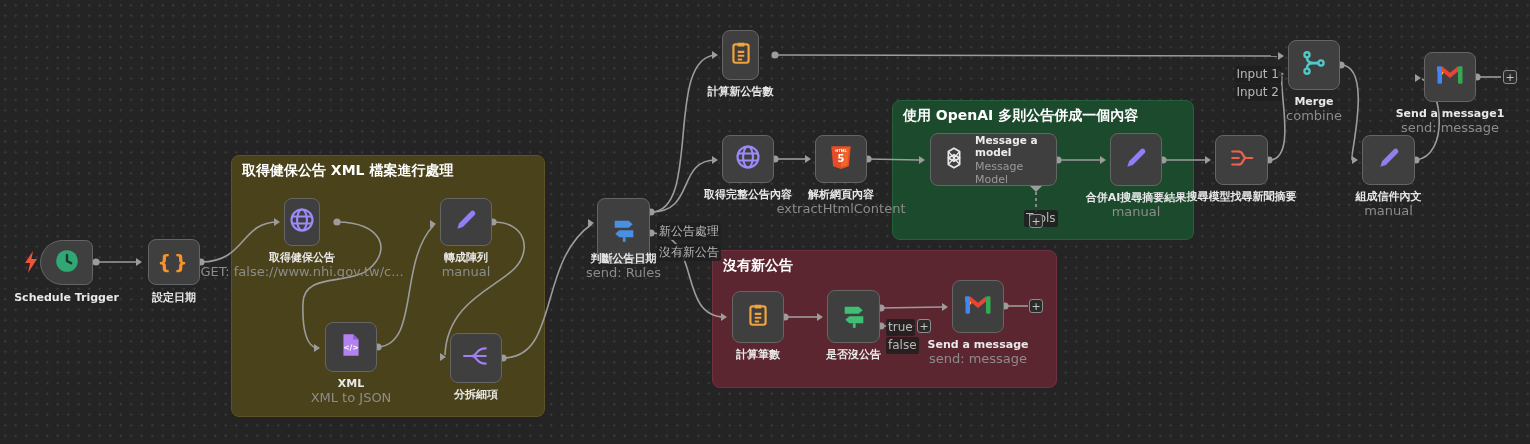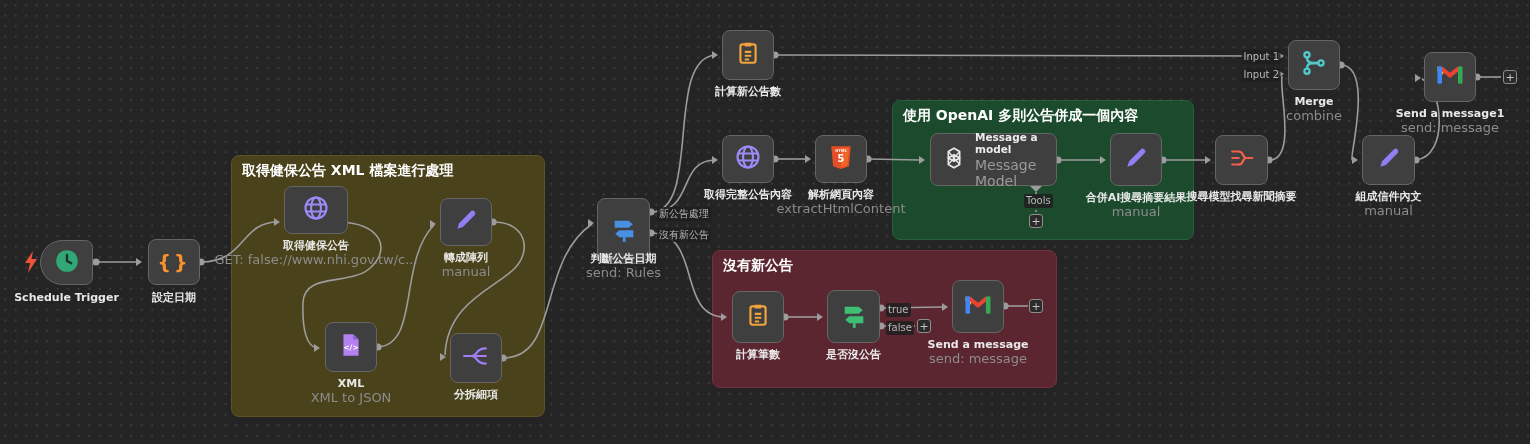--- a/index.html
+++ b/index.html
@@ -16,30 +16,30 @@
   .node{
     position:absolute;z-index:3;background:#3f3f3f;border:1.5px solid #656565;
     border-radius:8px;display:flex;align-items:center;justify-content:center;
     box-sizing:border-box;cursor:pointer;
   }
   .node.trigger{border-radius:24px 8px 8px 24px;}
   .nlabel{position:absolute;left:50%;transform:translateX(-50%);width:240px;text-align:center;
     font-size:11px;font-weight:700;color:#e8e8e8;line-height:1.15;pointer-events:none;}
   .nsub{position:absolute;left:50%;transform:translateX(-50%);width:240px;text-align:center;
     font-size:13px;font-weight:400;color:#8c8c8c;line-height:1.1;pointer-events:none;}
-  .chip{position:absolute;z-index:4;font-size:10px;color:#b8b8b8;background:rgba(30,30,30,.85);
-    padding:0 2px;border-radius:2px;line-height:1.4;white-space:nowrap;}
+  .chip{position:absolute;z-index:4;font-size:12px;color:#b8b8b8;background:rgba(30,30,30,.85);
+    padding:0 2px;border-radius:2px;line-height:1.4;white-space:nowrap;margin-top:16px;}
   .chip.right{transform:translateX(-100%);}
   .plus{position:absolute;z-index:4;width:14px;height:14px;border:1.5px solid #8d8d8d;border-radius:3px;
     color:#c5c5c5;background:#2b2b2b;display:flex;align-items:center;justify-content:center;
     font-size:11px;line-height:1;box-sizing:border-box;cursor:pointer;}
   .openai-node{justify-content:flex-start;padding-left:10px;gap:8px;}
   .openai-text{display:flex;flex-direction:column;gap:2px;pointer-events:none;}
   .openai-title{font-size:10.5px;font-weight:700;color:#ececec;}
-  .openai-sub{font-size:14px;color:#9a9a9a;}
+  .openai-sub{font-size:11px;color:#9a9a9a;}
   .bolt{position:absolute;z-index:3;}
 </style>
 </head>
 <body>
 
 <div class="canvas">
 
   <div class="group" style="left:231px;top:155px;width:314px;height:262px;background:#4a421a;border:1px solid #5c5226;">
     <div class="group-title">取得健保公告 XML 檔案進行處理</div>
   </div>
@@ -135,21 +135,21 @@
         </svg>
     </span>
     <div class="nlabel" style="top:51px">Schedule Trigger</div>
   </div>
 
   <div class="node" style="left:148px;top:239px;width:52px;height:46px">
     <span style="color:#f79329;font-size:19px;font-weight:700;letter-spacing:3px;">{}</span>
     <div class="nlabel" style="top:52px">設定日期</div>
   </div>
 
-  <div class="node" style="left:284px;top:186px;width:64px;height:48px">
+  <div class="node" style="left:284px;top:198px;width:36px;height:48px">
     <span>
       <svg width="28" height="28" viewBox="0 0 24 24" stroke="#9b8cfa" fill="none" stroke-width="1.8">
       <circle cx="12" cy="12" r="9"></circle>
           <ellipse cx="12" cy="12" rx="4.2" ry="9"></ellipse>
       <path d="M3.6 9 H20.4 M3.6 15 H20.4"></path>
         </svg>
     </span>
     <div class="nlabel" style="top:53px">取得健保公告</div>
     <div class="nsub" style="top:66px">GET: false://www.nhi.gov.tw/c...</div>
   </div>
@@ -195,21 +195,21 @@
           <path d="M20 13 H8 L4.5 16 L8 19 H20 Z"></path>
       <rect x="11" y="19" width="2.4" height="4"></rect>
         </svg>
     </span>
     <div class="nlabel" style="top:54px">判斷公告日期</div>
     <div class="nsub" style="top:67px">send: Rules</div>
   </div>
   <div class="chip" style="left:657px;top:207px">新公告處理</div>
   <div class="chip" style="left:657px;top:228px">沒有新公告</div>
 
-  <div class="node" style="left:722px;top:30px;width:52px;height:50px">
+  <div class="node" style="left:722px;top:30px;width:37px;height:50px">
     <span>
       <svg width="26" height="26" viewBox="0 0 24 24" fill="none" stroke="#f2a33c" stroke-width="2">
       <rect x="5" y="4" width="14" height="17" rx="2"></rect>
           <path d="M9 2.5 h6 v3.5 h-6 z" fill="#f2a33c" stroke="none"></path>
       <path d="M9 11 H15 M9 14.5 H15 M9 18 H13"></path>
         </svg>
     </span>
     <div class="nlabel" style="top:55px">計算新公告數</div>
   </div>
 

